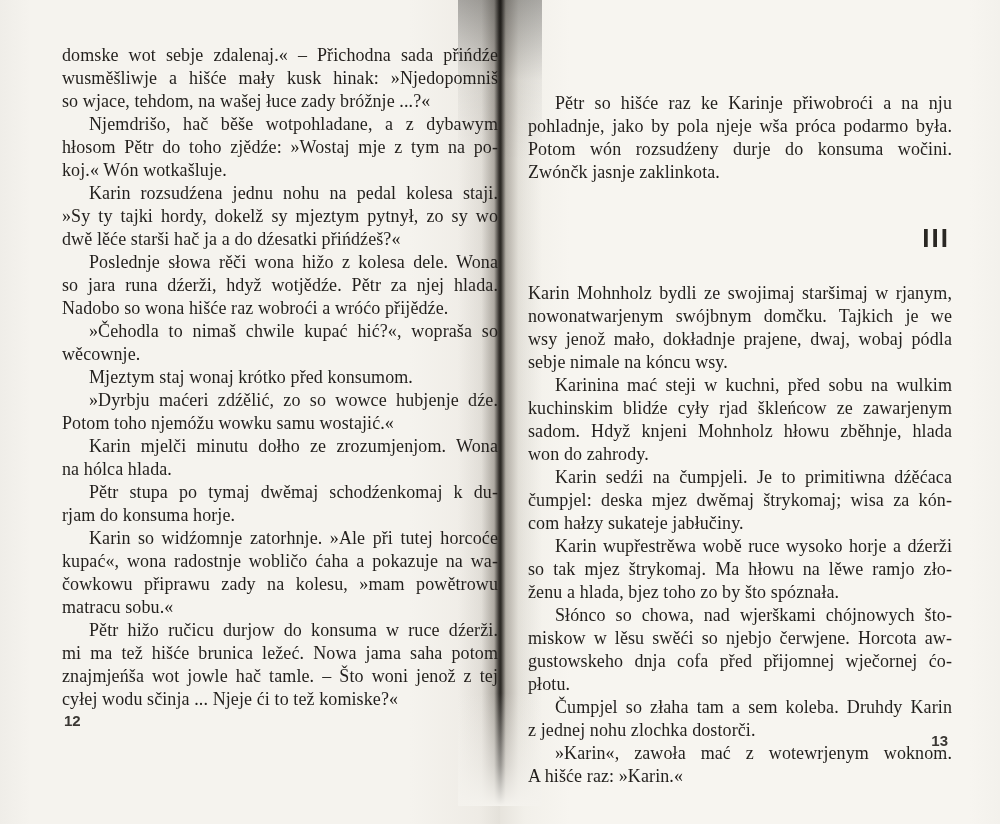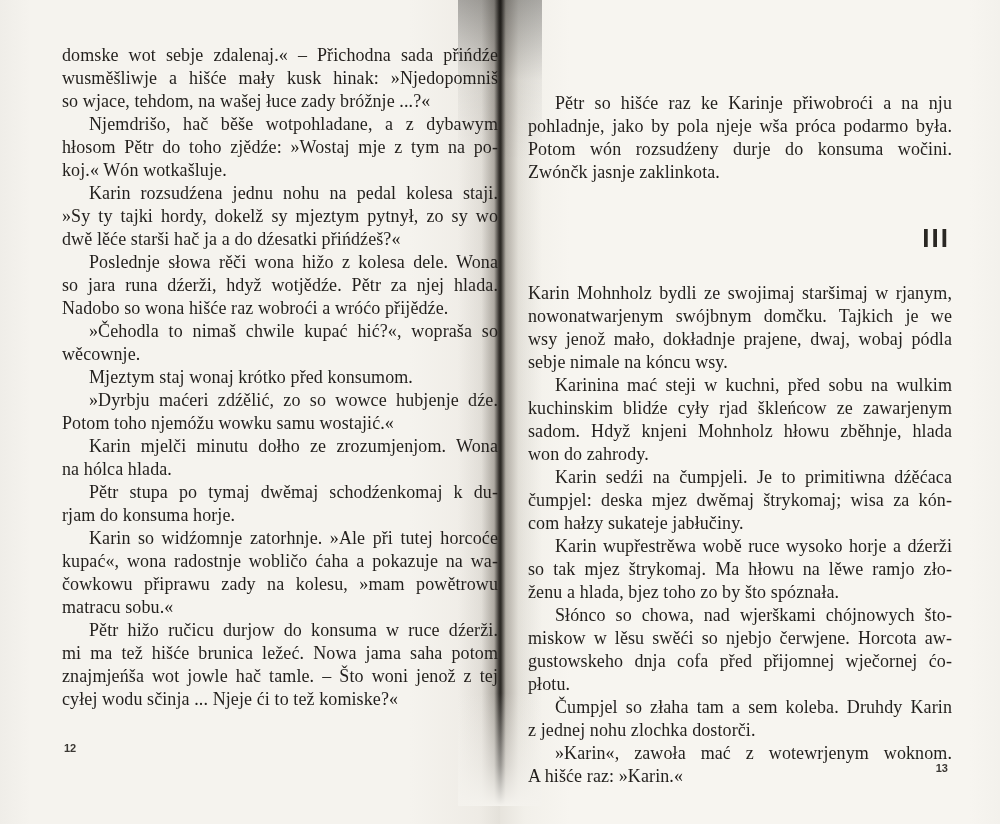--- a/index.html
+++ b/index.html
@@ -51,23 +51,23 @@
   .line.last{text-align:right;text-align-last:left;}
   .para.indent .line:first-child{text-indent:27px;}
   .chapter-heading{
     font-family:Liberation Sans, sans-serif;
     font-weight:bold;font-size:26px;line-height:28px;
     letter-spacing:2px;color:#2a2723;
     text-align:right;
     margin:40px 2px 30px 0;
   }
   .page-number{
-    position:absolute;top:742px;
+    position:absolute;top:712px;
     font-family:"Liberation Sans", sans-serif;
-    font-weight:bold;font-size:11px;color:#3a3733;
+    font-weight:bold;font-size:15px;color:#3a3733;
   }
   .page-number-left{left:64px;}
   .page-number-right{left:528px;width:420px;text-align:right;margin-top:20px;}
 </style>
 </head>
 <body>
 
 <div class="spread">
 
   <div class="page page-left"></div>

